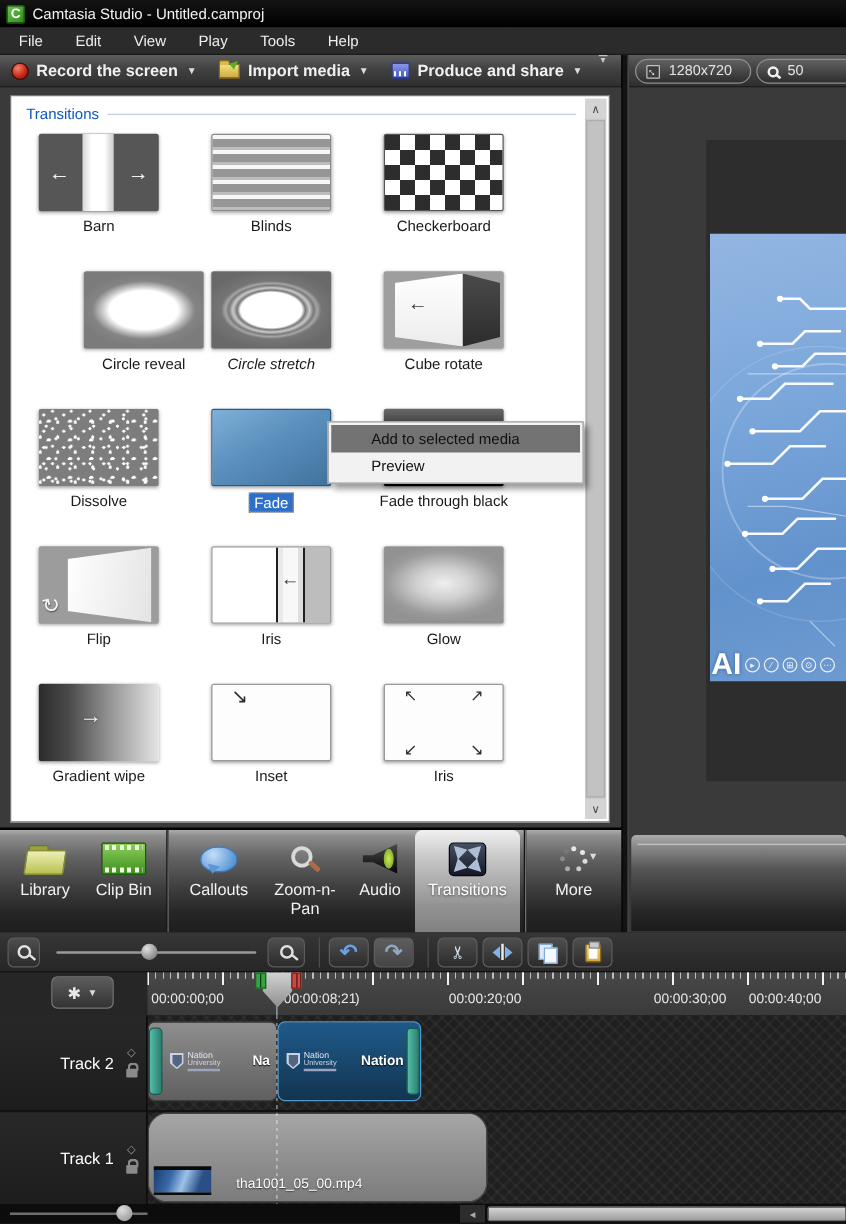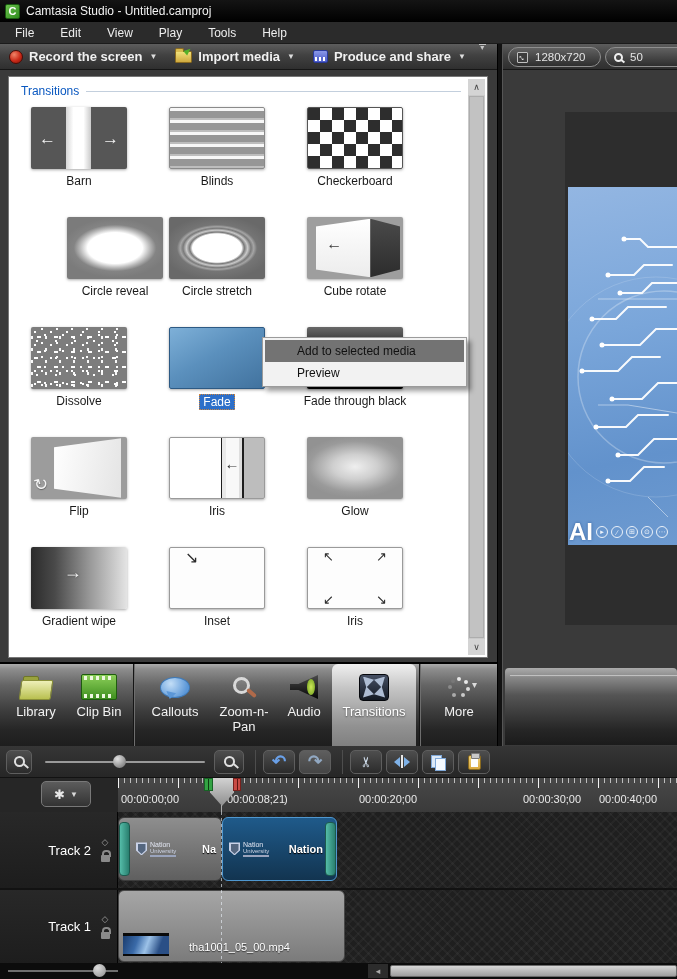--- a/index.html
+++ b/index.html
@@ -193,21 +193,21 @@
 .grip{width:11px;height:54px;border-radius:4px;background:linear-gradient(90deg,#54bca8,#2a7f6f);border:1px solid #1c5a4e;flex:none}
 .nu{display:flex;align-items:center;gap:3px;margin-left:6px;flex:none}
 .shield{position:relative;width:11px;height:13px;background:#c9d2e8;clip-path:polygon(0 0,100% 0,100% 62%,50% 100%,0 62%);flex:none}
 .shield::before{content:"";position:absolute;inset:1.5px;background:#54667f;clip-path:polygon(0 0,100% 0,100% 62%,50% 100%,0 62%)}
 .nutxt{display:flex;flex-direction:column;line-height:1.05}
 .nu .l1{font-size:7px;color:#e2e6f2}
 .nu .l2{font-size:6px;color:#cdd4e4}
 .nu .l3{width:26px;height:2px;background:#9aa4bd;margin-top:1px}
 .cliplabel{font-size:11px;font-weight:bold;color:#fff;margin-left:auto;padding-right:5px;text-shadow:0 1px 1px #000;white-space:nowrap}
 #clip2b .cliplabel{padding-right:2px}
-#clip1{position:absolute;left:118px;top:0;width:227px;height:72px;border-radius:6px;background:linear-gradient(#a6a6a6,#7b7b7b);border:1px solid #484848}
+#clip1{position:absolute;left:118px;top:0;width:272px;height:72px;border-radius:16px;background:linear-gradient(#a6a6a6,#7b7b7b);border:1px solid #484848}
 .vthumb{position:absolute;left:4px;bottom:5px;width:46px;height:23px;background:linear-gradient(110deg,#1a3c6e 0%,#3a6aa8 30%,#9cc2e8 52%,#2a4f86 78%);border-top:3px solid #0a0a0a;border-bottom:2px solid #0a0a0a}
 .vlabel{position:absolute;left:70px;bottom:8px;font-size:11px;color:#fff;text-shadow:0 1px 1px #333}
 #playhead-line{position:absolute;left:221px;top:0;bottom:0;width:1px;background:repeating-linear-gradient(180deg,rgba(235,242,250,.6) 0 3px,transparent 3px 6px);z-index:6}
 
 #tl-bottom{position:absolute;left:0;top:217px;width:677px;height:16px;background:#0c0c0c}
 #hslider-line{position:absolute;left:8px;top:7px;width:110px;height:2px;background:#6e6e6e}
 #hslider-thumb{position:absolute;left:93px;top:1px;width:13px;height:13px;border-radius:50%;background:radial-gradient(circle at 35% 30%,#ddd,#8a8a8a)}
 #sb-left{position:absolute;left:368px;top:1px;width:20px;height:14px;background:#2c2c2c;color:#aaa;font-size:9px;text-align:center;line-height:14px}
 #sb-thumb{position:absolute;left:390px;top:2px;width:287px;height:12px;border-radius:2px;background:linear-gradient(#d6d6d6,#9e9e9e);border:1px solid #6a6a6a}
 </style>
@@ -281,21 +281,21 @@
             <div class="tlabel"><span>Blinds</span></div>
           </div>
           <div class="titem" style="left: 298px; top: 30px;">
             <div class="thumb k-checkerboard"></div>
             <div class="tlabel"><span>Checkerboard</span></div>
           </div>
           <div class="titem" style="left: 22px; top: 140px; margin-left: 36px;">
             <div class="thumb k-circle-reveal"></div>
             <div class="tlabel"><span>Circle reveal</span></div>
           </div>
-          <div class="titem" style="left: 160px; top: 140px;">
+          <div class="titem" style="left: 160px; top: 140px; font-style: italic;">
             <div class="thumb k-circle-stretch"></div>
             <div class="tlabel"><span>Circle stretch</span></div>
           </div>
           <div class="titem" style="left: 298px; top: 140px;">
             <div class="thumb k-cube-rotate">
               <i class="ac">←</i>
             </div>
             <div class="tlabel"><span>Cube rotate</span></div>
           </div>
           <div class="titem" style="left: 22px; top: 250px;">

